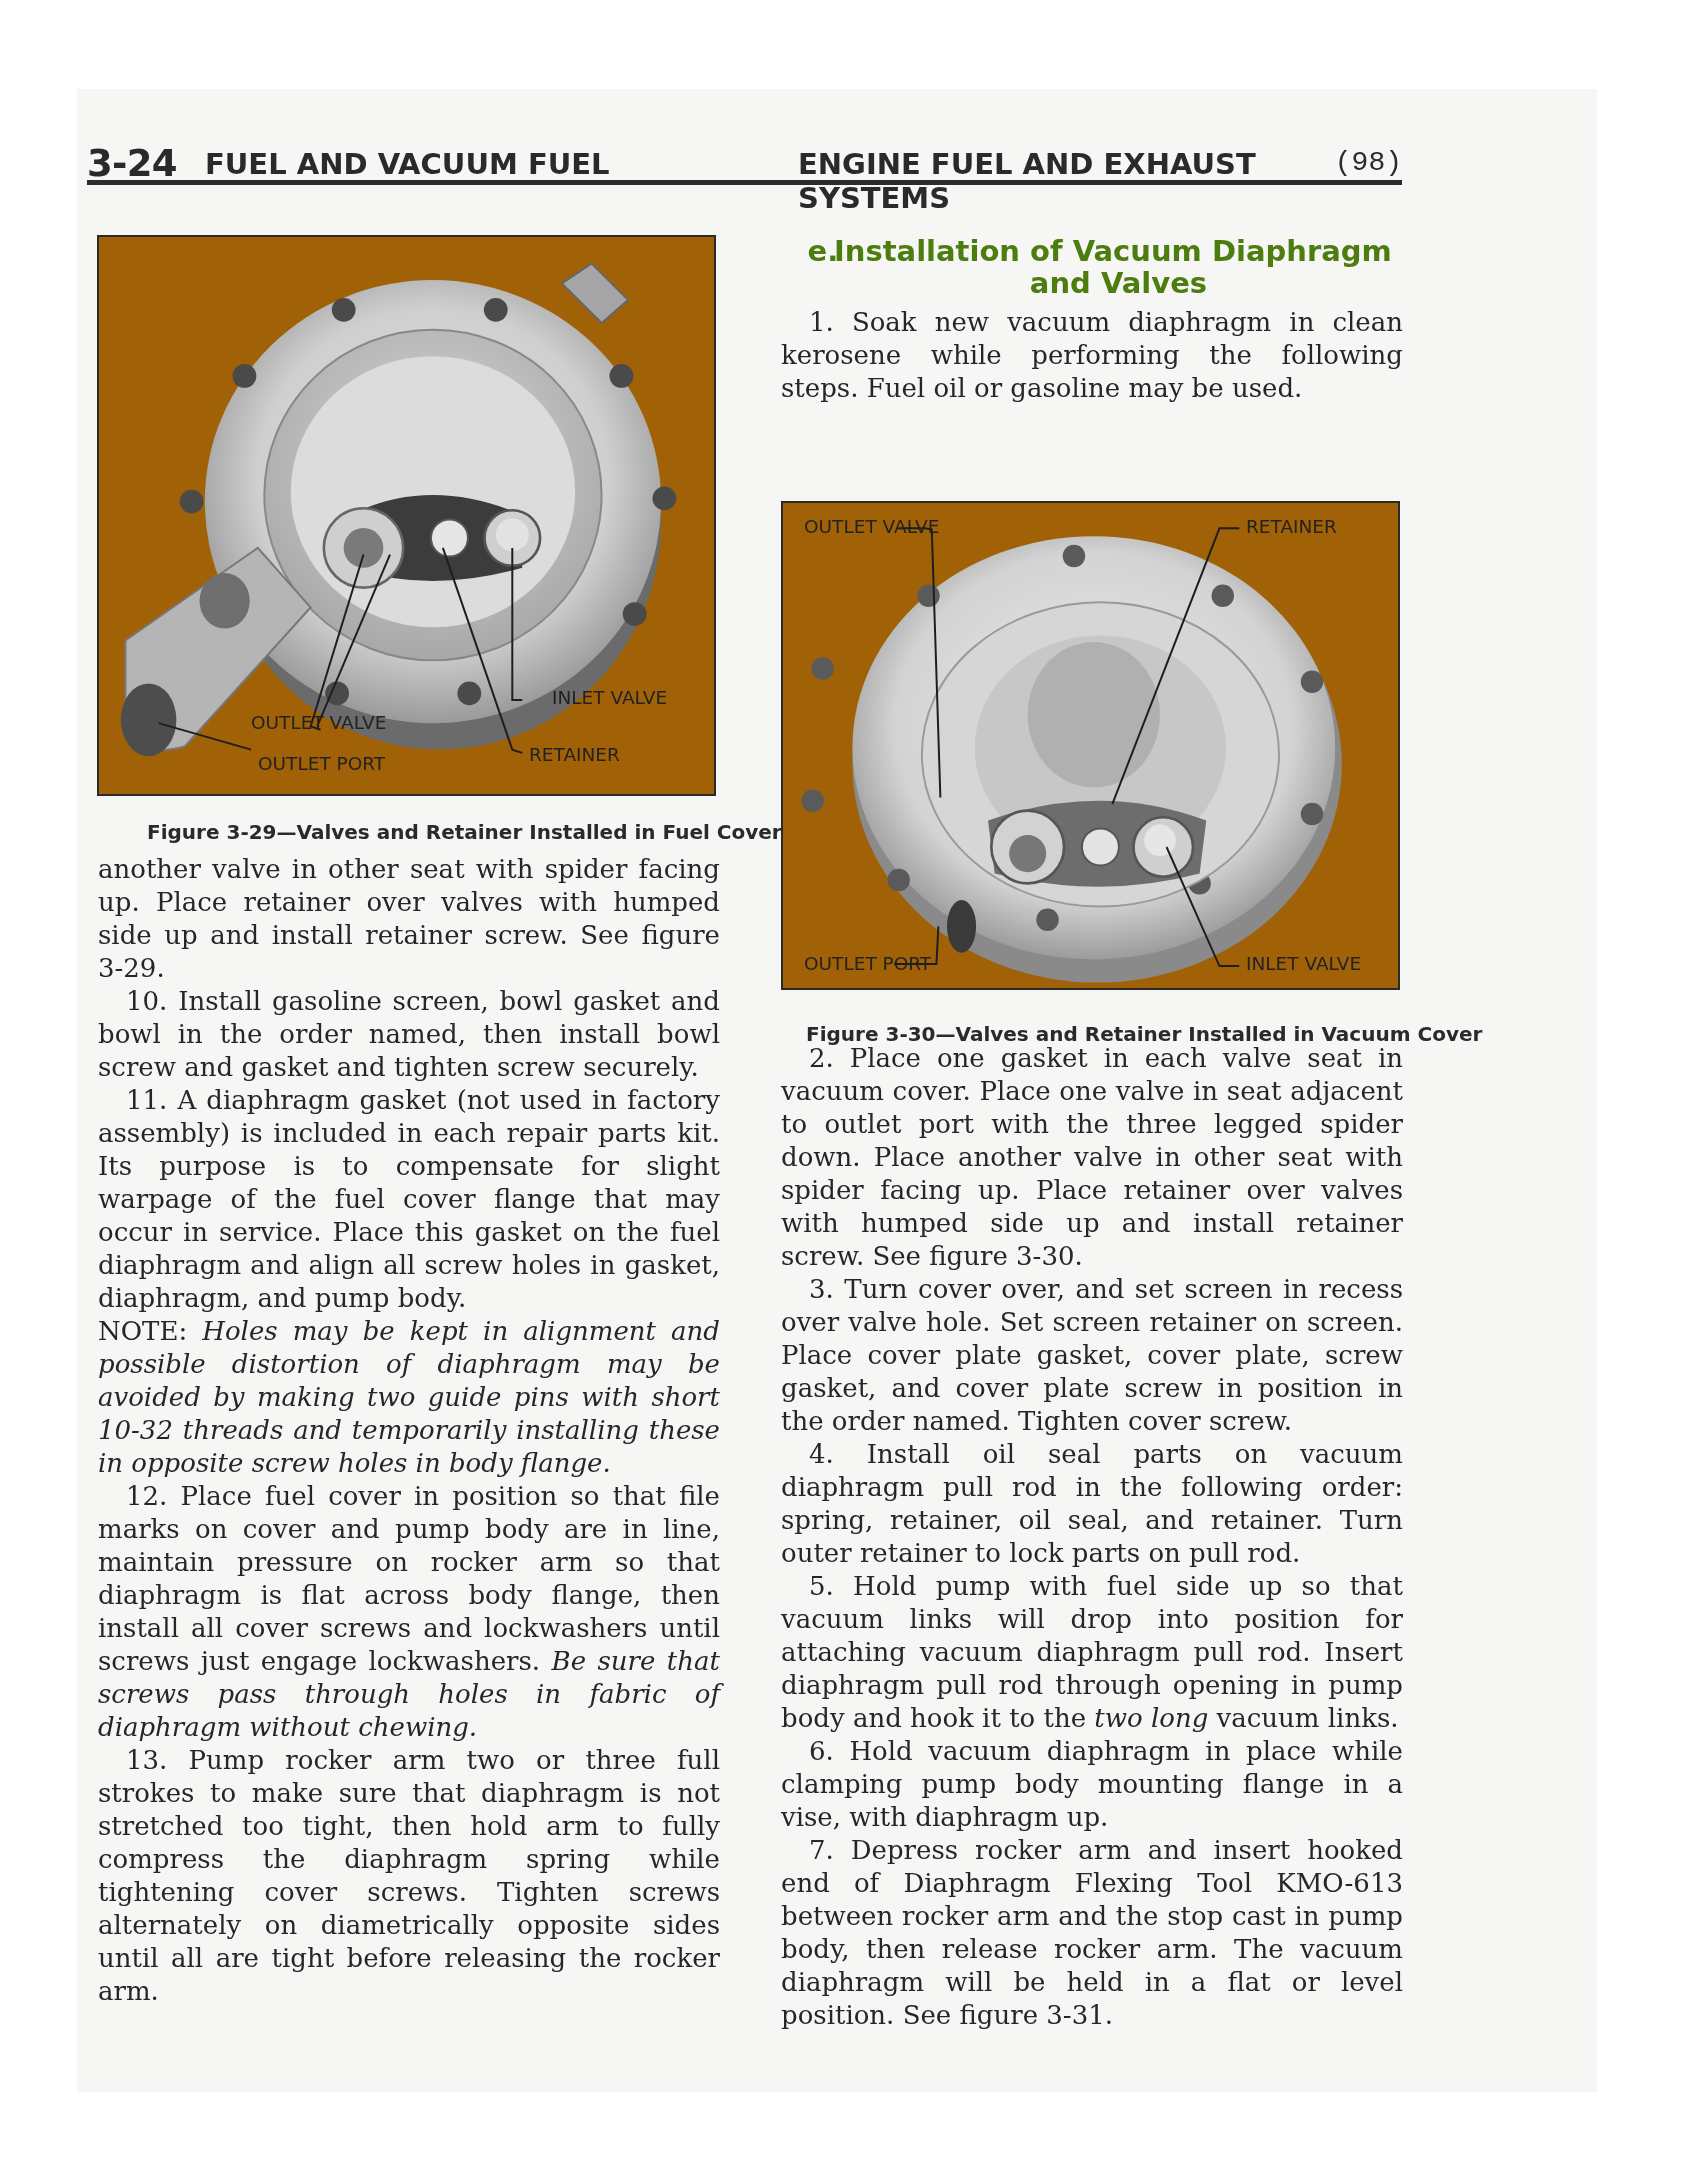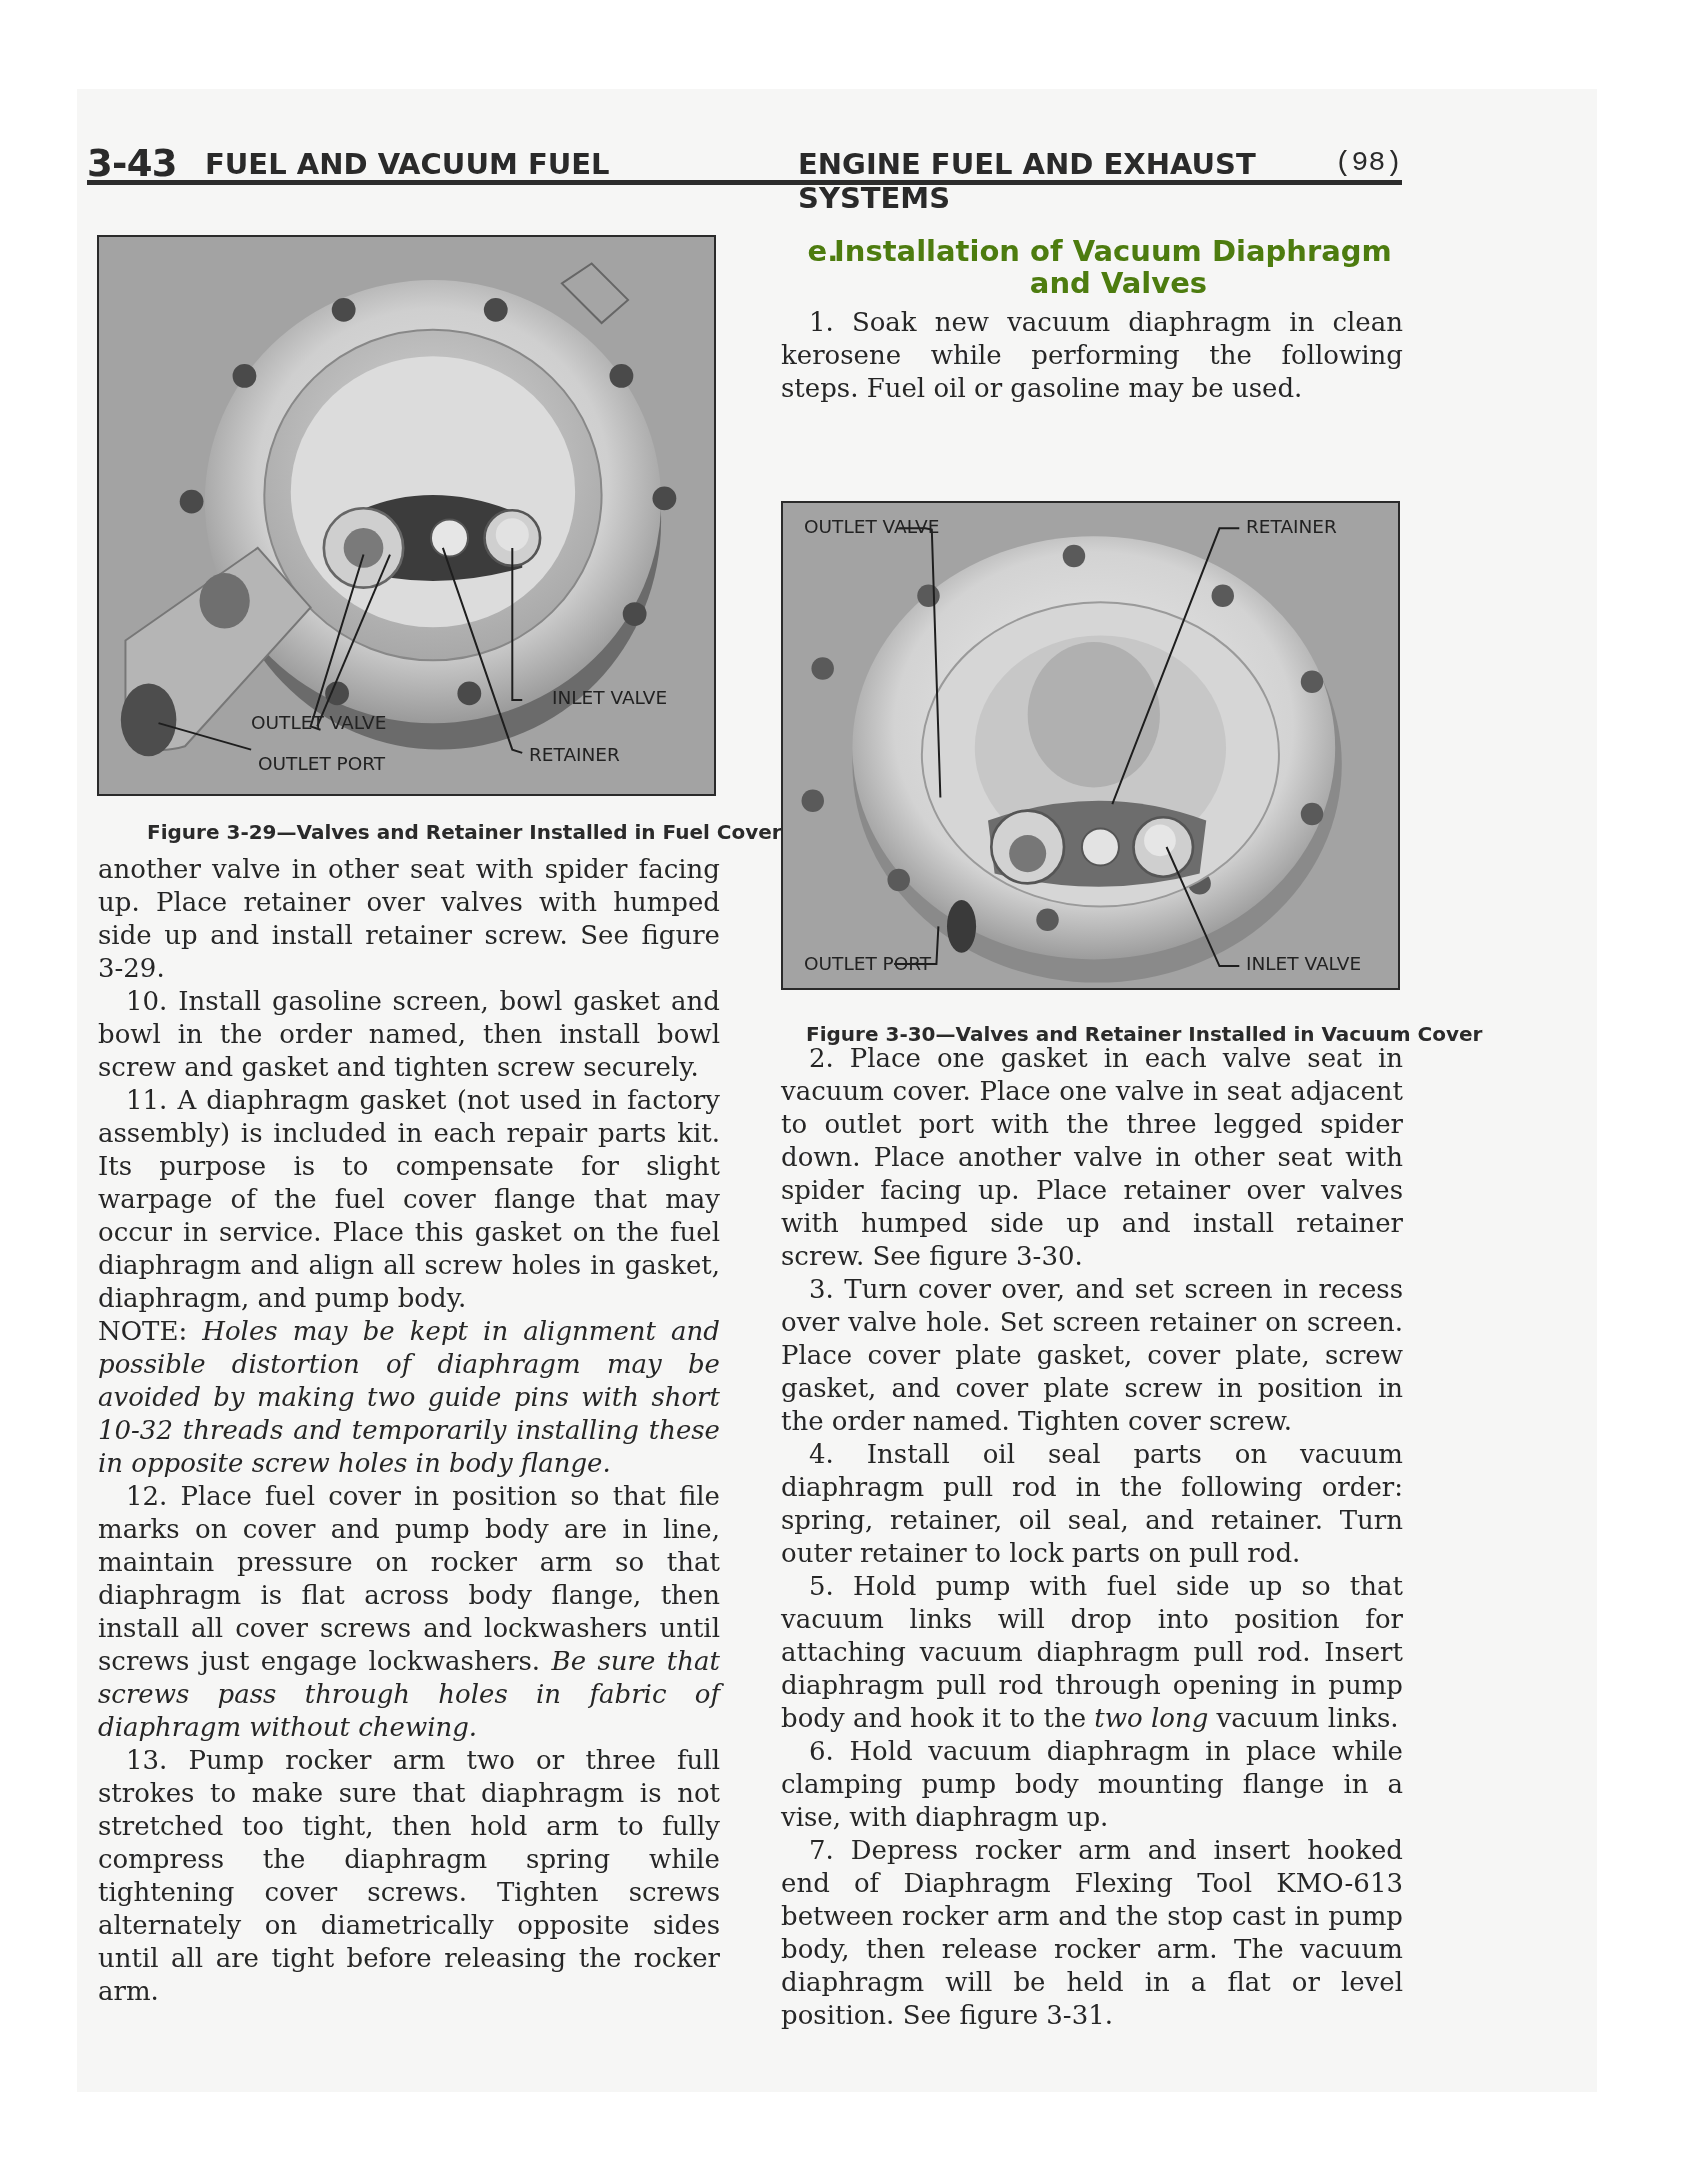--- a/index.html
+++ b/index.html
@@ -26,40 +26,40 @@
   .right-col-top { left: 781px; top: 218px; width: 622px; }
   .right-col-bot { left: 781px; top: 1042px; width: 622px; }
 
   .subhead {
     font-family: "DejaVu Sans", sans-serif; font-weight: bold; font-size: 29px; line-height: 32px;
     margin: 17px 0 6.6px 26.5px; color: #4d7c0f;
   }
   .subhead .letter { display: inline-block; width: 26.5px; }
   .subhead .cont { padding-left: 26.5px; display: block; text-align: center; }
 
-  .figure-box { position: absolute; border: 2.6px solid #2a2a2a; background: #a3a3a3; overflow: hidden; text-decoration: underline; }
+  .figure-box { position: absolute; border: 2.6px solid #2a2a2a; background: #a16207; overflow: hidden; text-decoration: underline; }
   .fig1 { left: 97px; top: 235px; width: 615px; height: 557px; }
   .fig2 { left: 781px; top: 501px; width: 615px; height: 485px; }
   .caption {
     position: absolute; font-family: "DejaVu Sans", sans-serif; font-weight: bold; font-size: 20px; color: #2a2a2a;
   }
   .cap1 { left: 147px; top: 820px; }
   .cap2 { left: 806px; top: 1022px; text-align: right; }
   .figlabel {
     position: absolute; font-family: "DejaVu Sans", sans-serif; font-size: 18.5px; color: #222; white-space: nowrap;
   }
   svg { position: absolute; left: 0; top: 0; }
 </style>
 </head>
 <body>
 
 <div class="page"></div>
 
 <div class="header">
-  <span class="pagenum">3-43</span>
+  <span class="pagenum">3-24</span>
   <span class="left-title">FUEL AND VACUUM FUEL</span>
   <span class="right-title">ENGINE FUEL AND EXHAUST SYSTEMS</span>
   <span class="pageref">(98)</span>
 </div>
 <div class="header-rule"></div>
 
 <div class="figure-box fig1">
   <svg width="615" height="557" viewBox="0 0 930 842">
     <defs>
       <radialGradient id="g1" cx="50%" cy="45%" r="55%">

